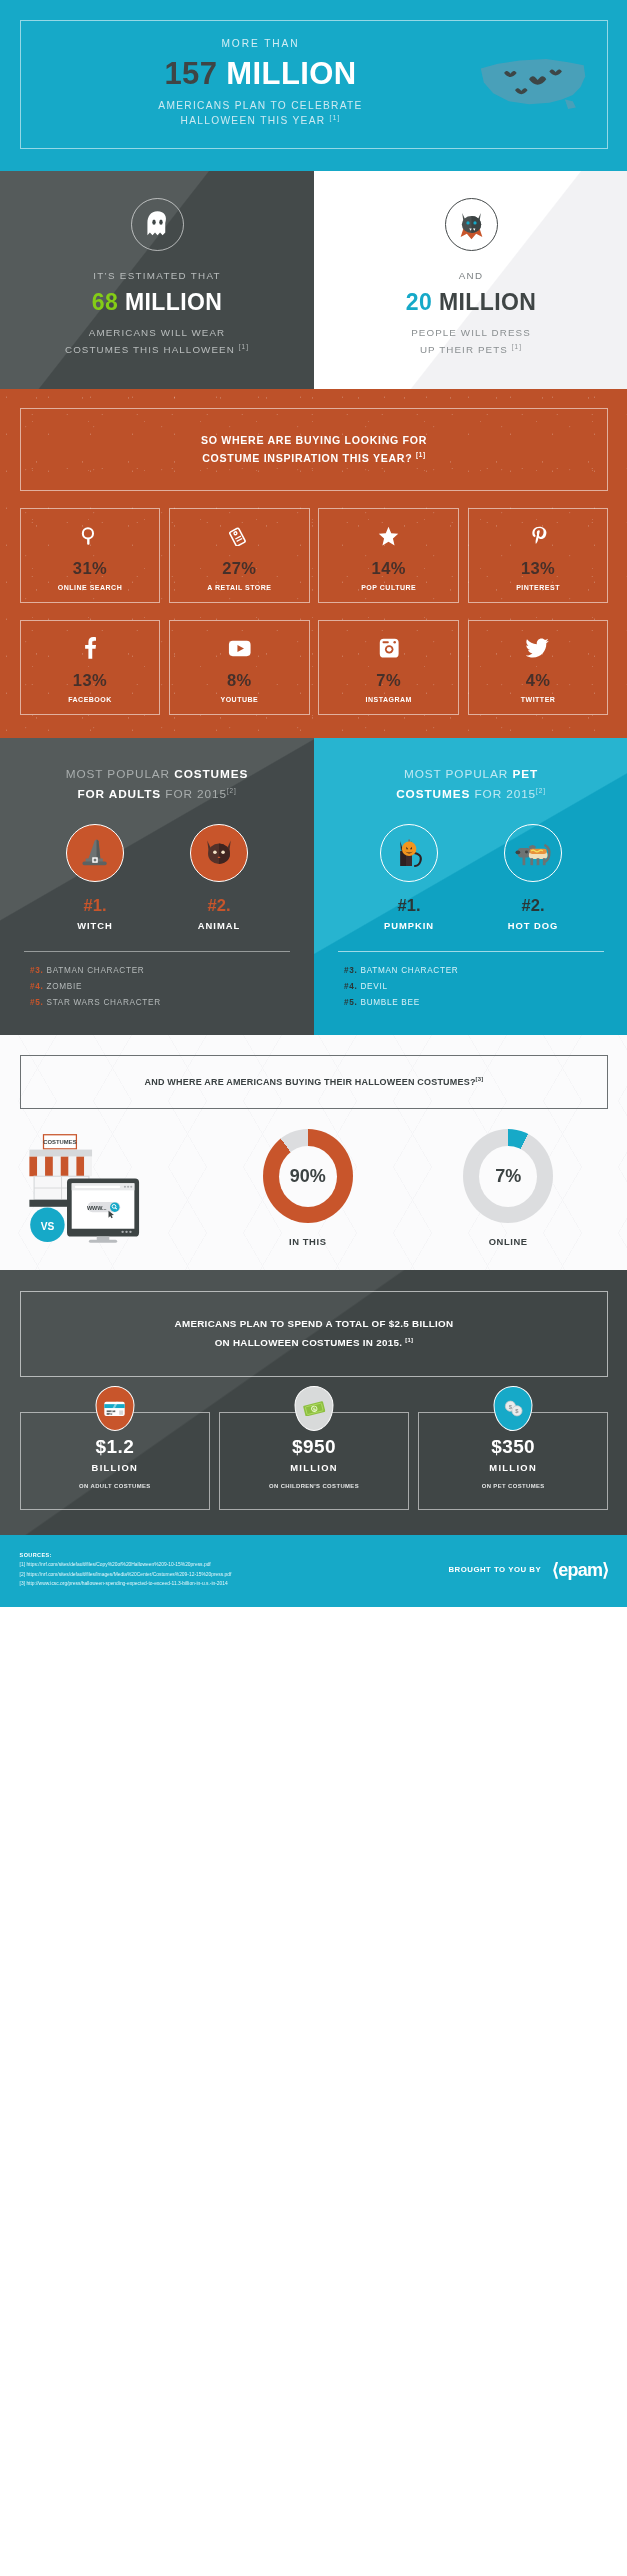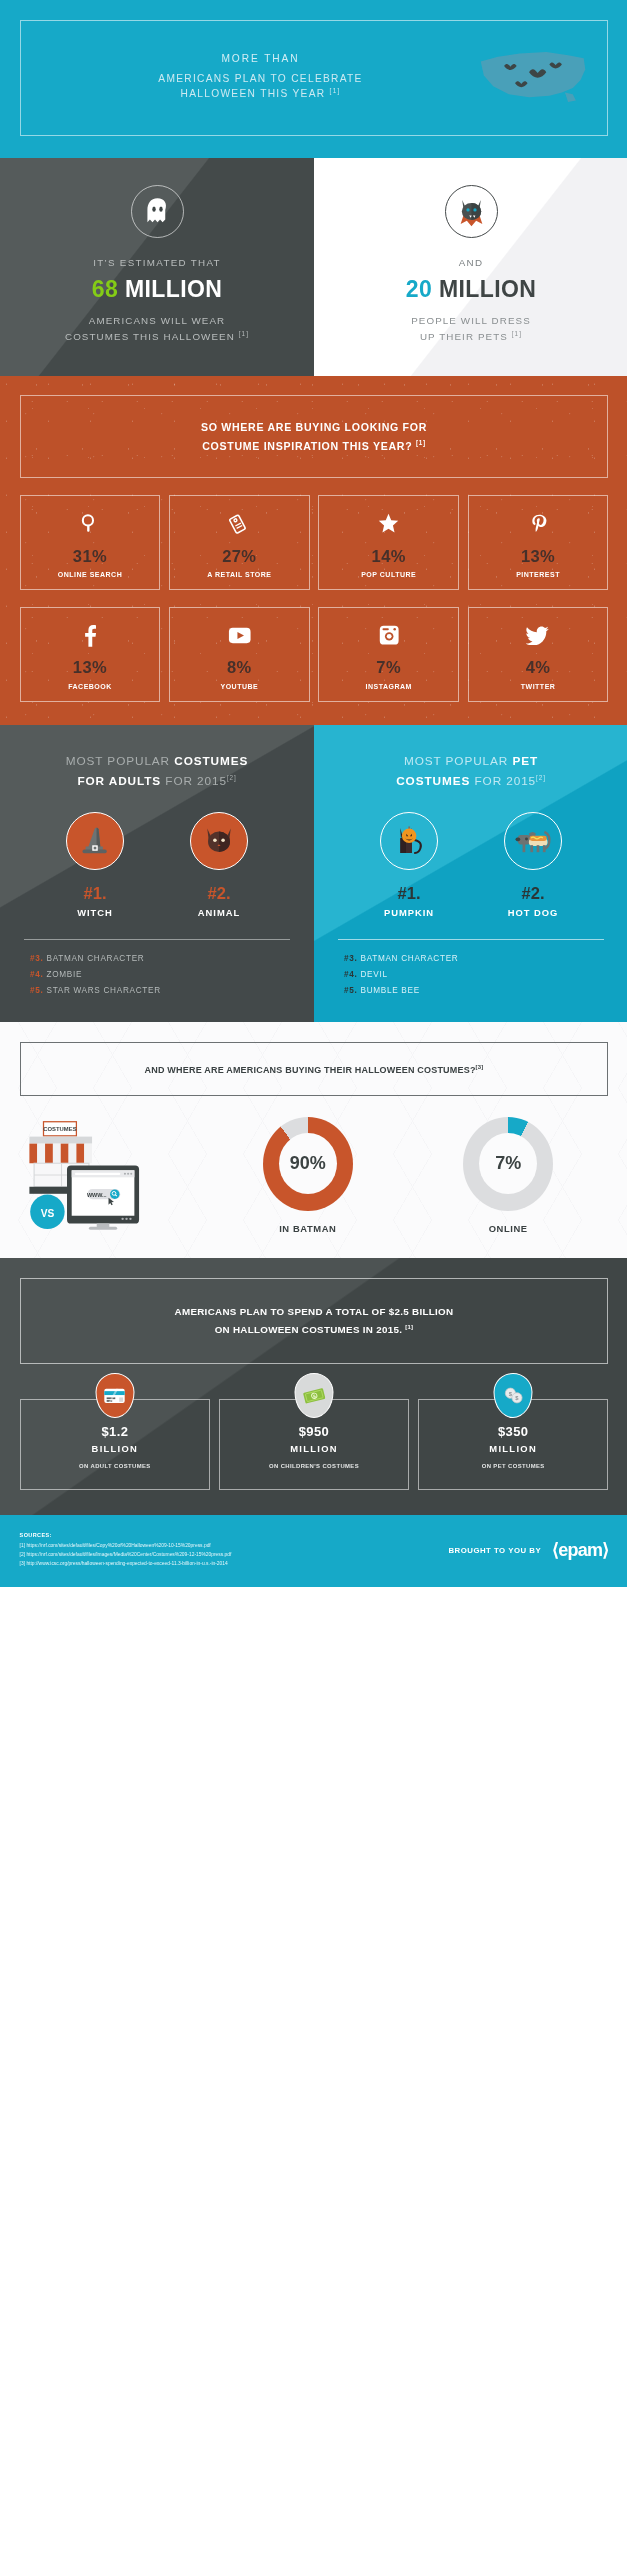--- a/index.html
+++ b/index.html
@@ -255,21 +255,21 @@
   .spend-row { position: relative; z-index: 2; display: flex; gap: 8.6px; margin-top: 35px; }
   .spend-card {
     flex: 1; border: 0.8px solid rgba(255,255,255,.55);
     padding: 23.5px 4.7px 20.4px; text-align: center; position: relative;
   }
   .spend-card .pin {
     position: absolute; left: 50%; top: -27px; transform: translateX(-50%);
     width: 39px; height: 45px; border-radius: 50% 50% 50% 50% / 42% 42% 58% 58%;
     border: 1.6px solid #fff; display: flex; align-items: center; justify-content: center;
   }
-  .spend-card .amt { font-size: 13px; font-weight: 700; color: #fff; letter-spacing: 0.4px; }
+  .spend-card .amt { font-size: 19px; font-weight: 700; color: #fff; letter-spacing: 0.4px; }
   .spend-card .unit { margin-top: 3.9px; font-size: 9.4px; font-weight: 700; letter-spacing: 1.3px; color: #fff; }
   .spend-card .sub { margin-top: 9.4px; font-size: 5.9px; font-weight: 700; letter-spacing: 0.4px; color: #e4e6e6; }
 
   
   .footer { background: #16a9c8; padding: 17px 19.6px 19px; display: flex; align-items: center; }
   .srcs { flex: 1; }
   .srcs .hd { font-size: 5.5px; font-weight: 700; letter-spacing: 0.4px; color: #fff; margin-bottom: 2.4px; }
   .srcs .ln { font-size: 4.9px; color: #e6f7fb; line-height: 1.85; word-break: break-all; }
   .brought {
     display: flex; align-items: center; gap: 11px;
@@ -280,20 +280,24 @@
 </head>
 <body>
 
 <div class="page">
 
 
   <section class="cyan-band">
     <div class="cyan-frame">
       <div class="cyan-text">
         <div class="more-than">MORE THAN</div>
+        <div class="big157">
+          <span class="num">157</span>
+          <span>MILLION</span>
+        </div>
         <div class="cyan-cap">
           <span>AMERICANS PLAN TO CELEBRATE</span><br>
           <span>HALLOWEEN THIS YEAR</span>
           <sup>[1]</sup>
         </div>
       </div>
       <svg class="usmap" viewBox="0 0 150 100">
         <path d="M8 30 L30 24 L58 20 L92 18 L120 22 L140 26 L142 40 L136 54 L126 64 L112 70 L96 74 L70 76 L44 72 L24 62 L12 48 Z" fill="#4c9fb8" opacity="0.95"></path>
         <path d="M116 70 L126 72 L130 80 L120 82 Z" fill="#4c9fb8" opacity="0.95"></path>
         <g fill="#3d4646">
@@ -611,21 +615,21 @@
         </svg>
       </div>
 
       <div class="donut-wrap">
         <div class="donut" style="background: conic-gradient(#c8552b 0% 90%, #dcdddf 90% 100%);">
           <div class="hole">
               <span class="val">90</span>
               <span class="val">%</span>
             </div>
         </div>
-        <div class="donut-lab">IN BATMAN</div>
+        <div class="donut-lab">IN THIS</div>
       </div>
 
       <div class="donut-wrap">
         <div class="donut" style="background: conic-gradient(#16a9c8 0% 7%, #dcdddf 7% 100%);">
           <div class="hole">
               <span class="val">7</span>
               <span class="val">%</span>
             </div>
         </div>
         <div class="donut-lab">ONLINE</div>

